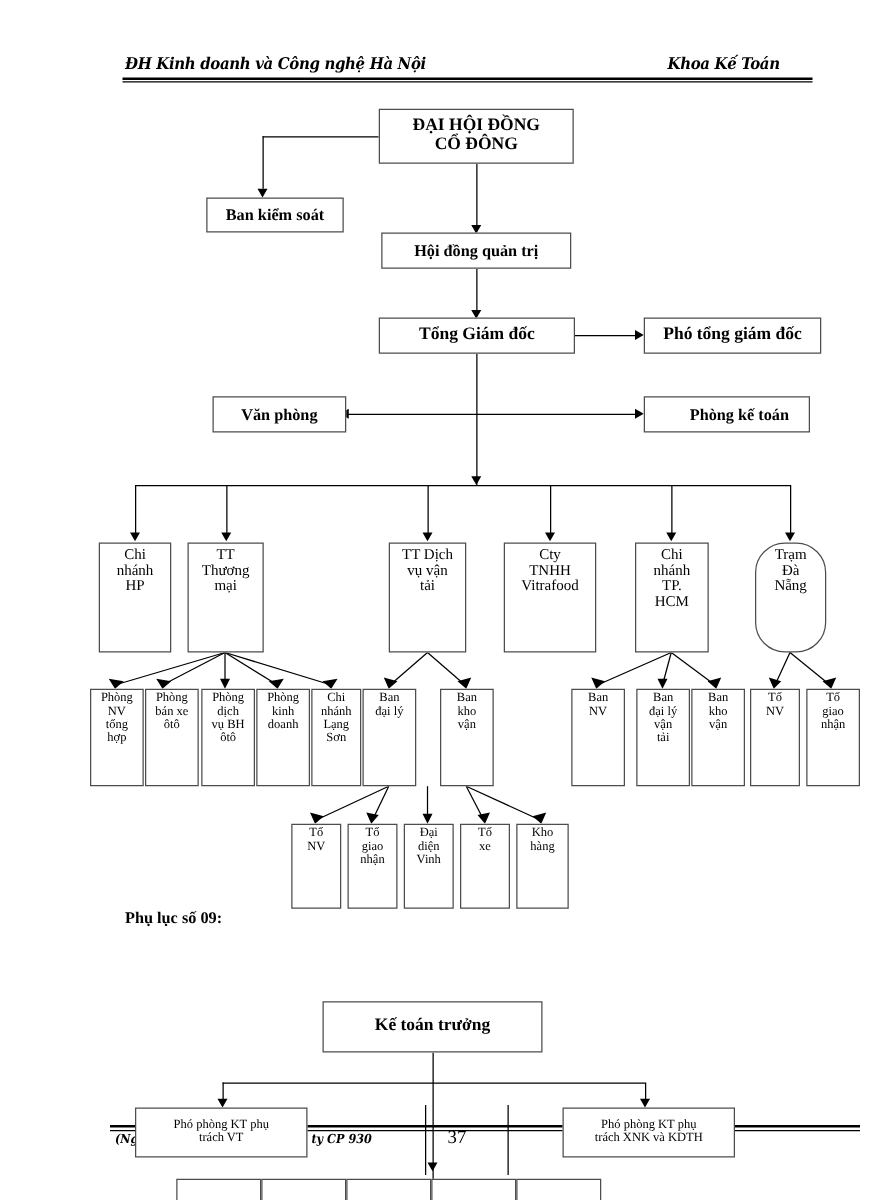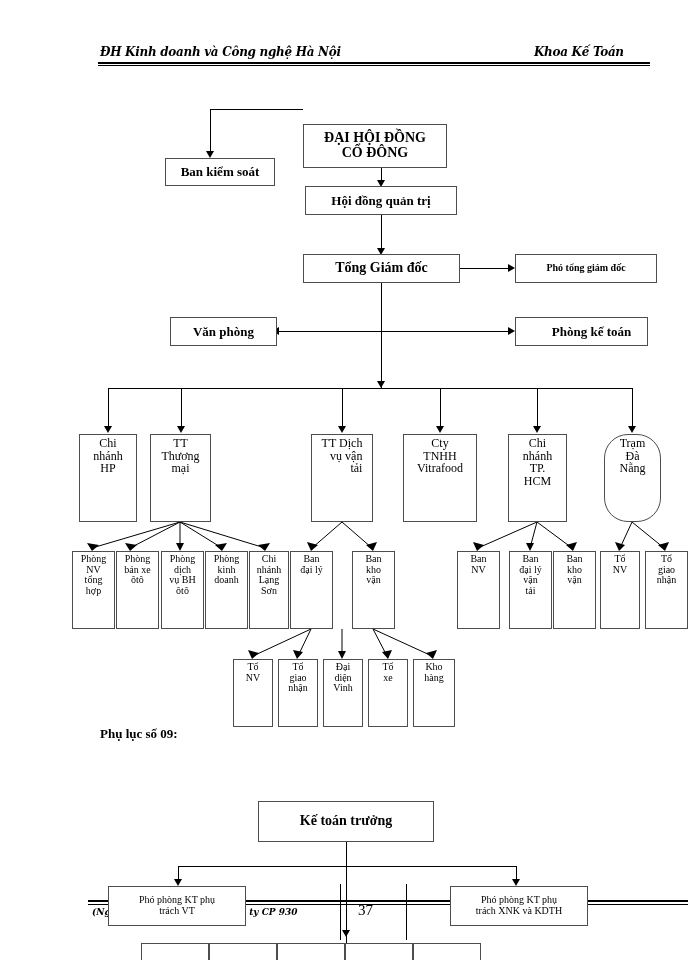--- a/index.html
+++ b/index.html
@@ -93,42 +93,42 @@
 
   <div class="hdr">
     <div class="hdr-left">ĐH Kinh doanh và Công nghệ Hà Nội</div>
     <div class="hdr-right">Khoa Kế Toán</div>
   </div>
   <div class="hdr-rule"></div>
   <div class="hdr-rule2"></div>
 
   <div>
 
-    <div class="box bold" style="left:303px;top:87px;width:144px;height:44px;font-size:14px;margin-top:37px;">ĐẠI HỘI ĐỒNG<br>CỔ ĐÔNG</div>
+    <div class="box bold" style="left:303px;top:87px;width:156px;height:44px;font-size:14px;">ĐẠI HỘI ĐỒNG<br>CỔ ĐÔNG</div>
 
     <div class="hline" style="left:210px;top:109px;width:93px;"></div>
     <div class="vline" style="left:210px;top:109px;height:42px;"></div>
     <div class="arrow-d" style="left:206px;top:151px;"></div>
 
     <div class="box bold" style="left:165px;top:158px;width:110px;height:28px;font-size:13px;">Ban kiểm soát</div>
 
     <div class="vline" style="left:381px;top:131px;height:49px;"></div>
     <div class="arrow-d" style="left:377px;top:180px;"></div>
 
     <div class="box bold" style="left:305px;top:186px;width:152px;height:29px;font-size:13px;">Hội đồng quản trị</div>
 
     <div class="vline" style="left:381px;top:215px;height:35px;"></div>
     <div class="arrow-d" style="left:377px;top:248px;"></div>
 
     <div class="box bold" style="left:303px;top:254px;width:157px;height:29px;font-size:14px;">Tổng Giám đốc</div>
 
     <div class="hline" style="left:460px;top:268px;width:50px;"></div>
     <div class="arrow-r" style="left:508px;top:264px;"></div>
 
-    <div class="box bold" style="left:515px;top:254px;width:142px;height:29px;font-size:10px;">Phó tổng giám đốc</div>
+    <div class="box bold" style="left:515px;top:254px;width:142px;height:29px;font-size:14px;">Phó tổng giám đốc</div>
 
     <div class="vline" style="left:381px;top:283px;height:105px;"></div>
 
     <div class="hline" style="left:277px;top:331px;width:236px;"></div>
     <div class="arrow-l" style="left:272px;top:327px;"></div>
     <div class="arrow-r" style="left:508px;top:327px;"></div>
 
     <div class="box bold" style="left:170px;top:317px;width:107px;height:29px;font-size:13px;">Văn phòng</div>
 
     <div class="box bold" style="left:515px;top:317px;width:133px;height:29px;font-size:13px;padding-left:20px;">Phòng kế toán</div>
@@ -145,21 +145,21 @@
     <div class="arrow-d" style="left:338px;top:426px;"></div>
     <div class="vline" style="left:440px;top:388px;height:39px;"></div>
     <div class="arrow-d" style="left:436px;top:426px;"></div>
     <div class="vline" style="left:537px;top:388px;height:39px;"></div>
     <div class="arrow-d" style="left:533px;top:426px;"></div>
     <div class="vline" style="left:632px;top:388px;height:39px;"></div>
     <div class="arrow-d" style="left:628px;top:426px;"></div>
 
     <div class="box top-align" style="left:79px;top:434px;width:58px;height:88px;font-size:12px;">Chi<br>nhánh<br>HP</div>
     <div class="box top-align" style="left:150px;top:434px;width:61px;height:88px;font-size:12px;">TT<br>Thương<br>mại</div>
-    <div class="box top-align" style="left:311px;top:434px;width:62px;height:88px;font-size:12px;text-align:right;">TT Dịch<br>vụ  vận<br>tải</div>
+    <div class="box top-align" style="left:311px;top:434px;width:62px;height:88px;font-size:12px;">TT Dịch<br>vụ  vận<br>tải</div>
     <div class="box top-align" style="left:403px;top:434px;width:74px;height:88px;font-size:12px;">Cty<br>TNHH<br>Vitrafood</div>
     <div class="box top-align" style="left:508px;top:434px;width:59px;height:88px;font-size:12px;">Chi<br>nhánh<br>TP.<br>HCM</div>
     <div class="box top-align" style="left:604px;top:434px;width:57px;height:88px;font-size:12px;border-radius:24px;">Trạm<br>Đà<br>Nẵng</div>
 
     <svg class="fan" style="left:0;top:0;width:700px;height:960px;">
       <g stroke="#000" stroke-width="1" fill="none">
         <line x1="180" y1="522" x2="92" y2="548"></line>
         <line x1="180" y1="522" x2="130" y2="548"></line>
         <line x1="180" y1="522" x2="180" y2="548"></line>
         <line x1="180" y1="522" x2="222" y2="548"></line>

